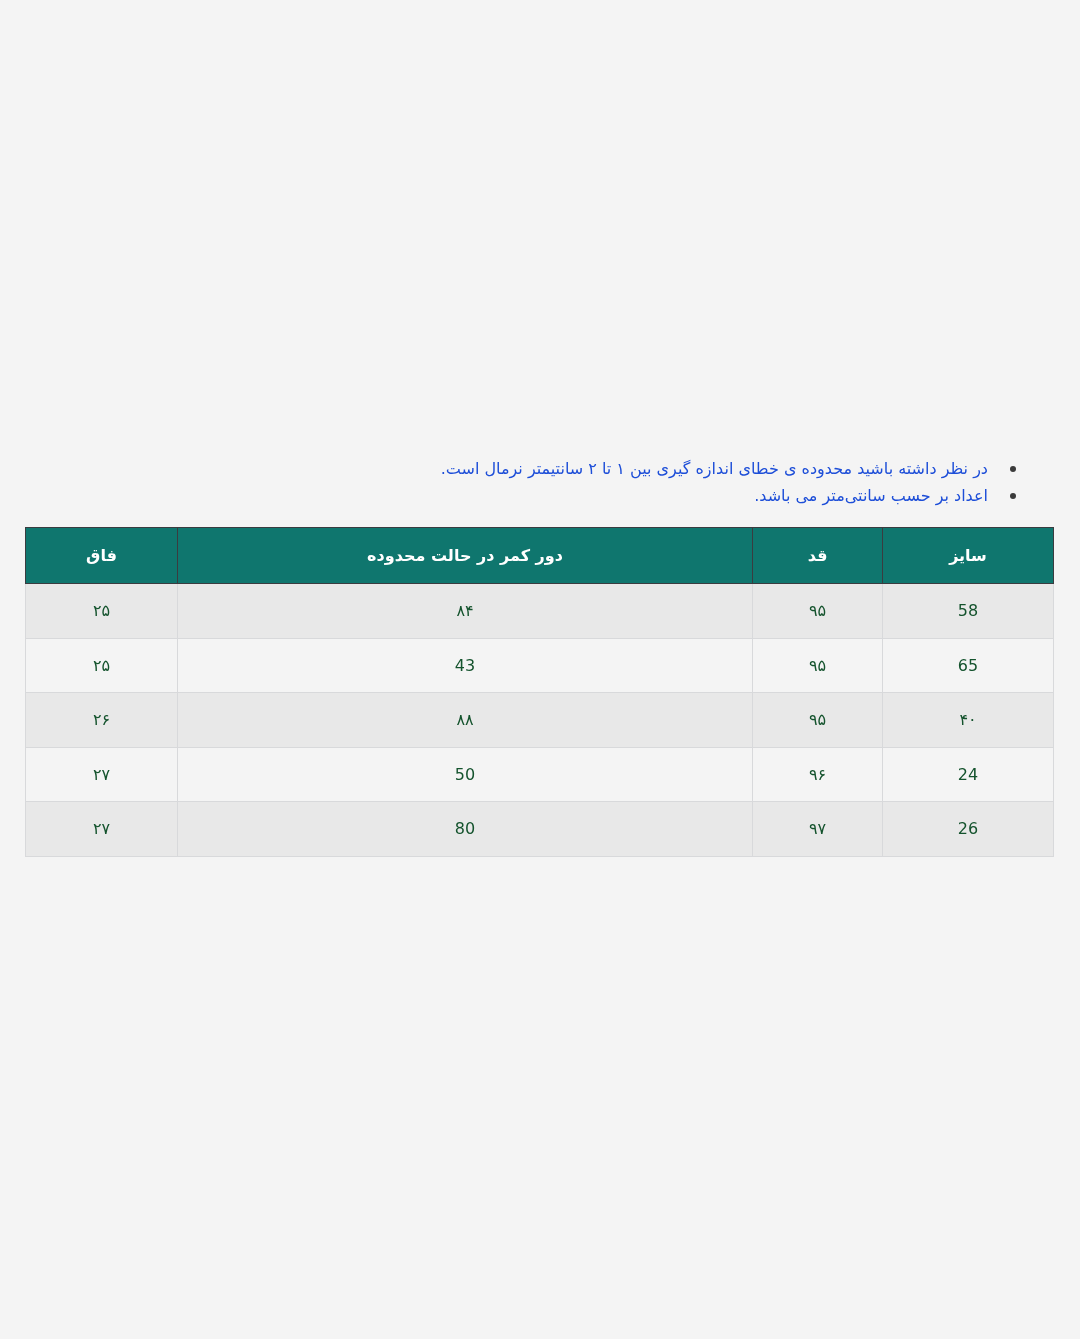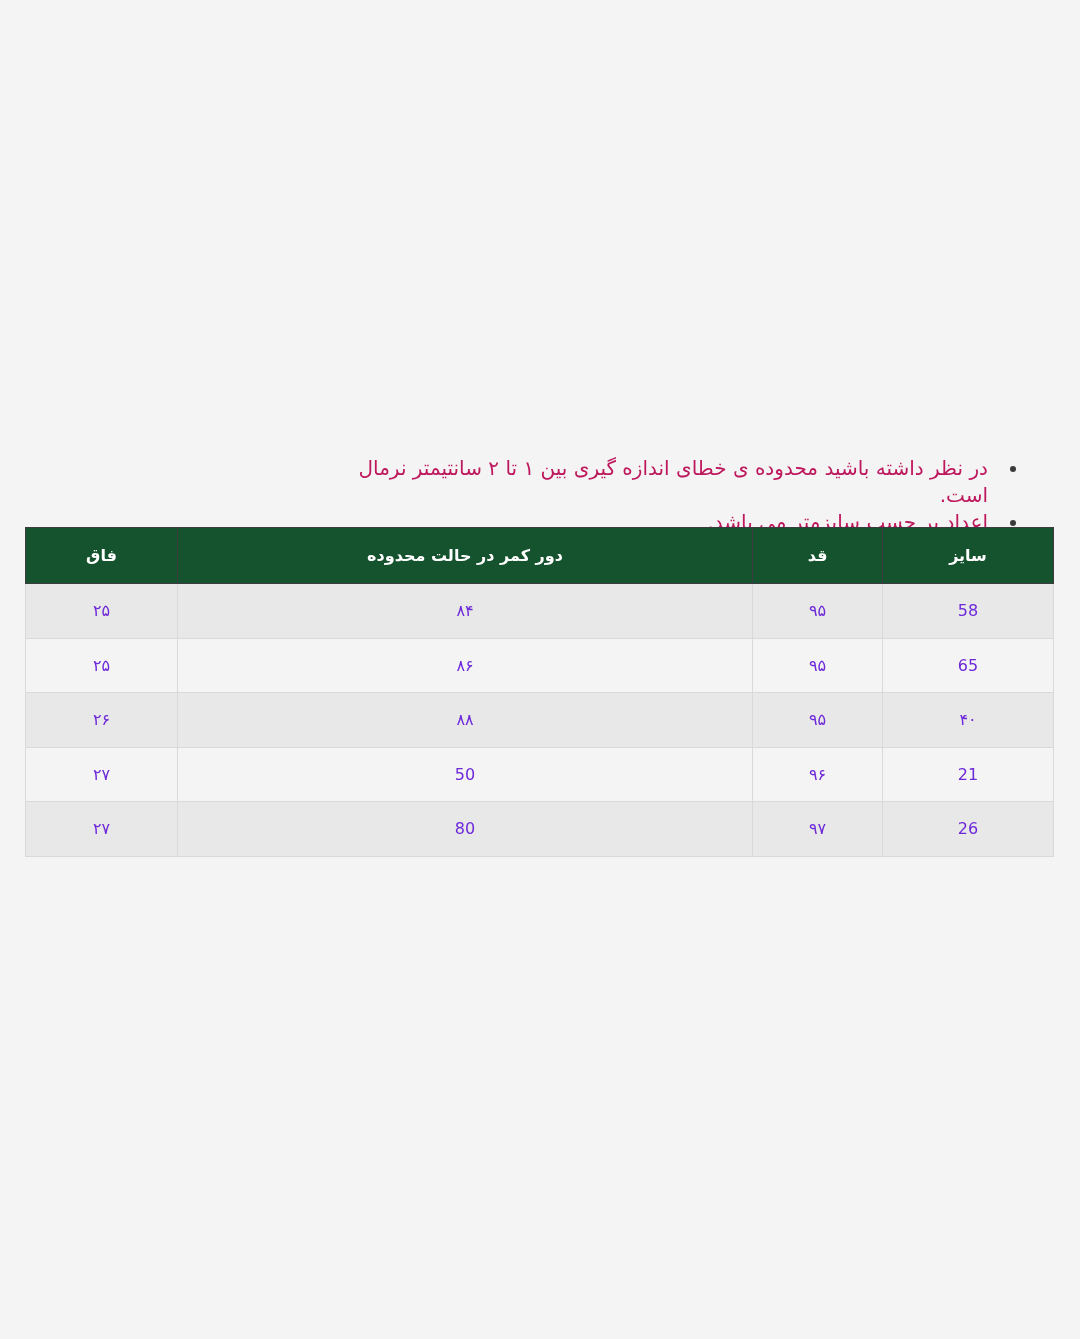--- a/index.html
+++ b/index.html
@@ -16,22 +16,22 @@
     }
     .notes {
       position: absolute;
       top: 455px;
       right: 52px;
       width: 700px;
       direction: rtl;
       margin: 0;
       padding: 0 20px 0 0;
       list-style: none;
-      color: #be185d;
-      font-size: 20px;
+      color: #1d4ed8;
+      font-size: 16px;
       line-height: 27px;
     }
     .notes li {
       position: relative;
       padding-right: 20px;
       text-align: right;
     }
     .notes li .bullet {
       position: absolute;
       right: -8px;
@@ -45,53 +45,53 @@
       position: absolute;
       top: 527px;
       left: 25px;
       width: 1028px;
       border-collapse: collapse;
       direction: rtl;
       table-layout: fixed;
       font-size: 16px;
     }
     .size-table th {
-      background: #14532d;
+      background: #0f766e;
       color: #ffffff;
       font-weight: bold;
       height: 55px;
       border: 1px solid #3a3c40;
       text-align: center;
       padding: 0;
     }
     .size-table td {
       height: 53.5px;
       border: 1px solid #d8d9db;
       text-align: center;
-      color: #6d28d9;
+      color: #14532d;
       padding: 0;
     }
     .size-table tr.odd td { background: #e8e8e8; }
     .size-table tr.even td { background: #f4f4f4; }
     .col-size { width: 171px; }
     .col-height { width: 130px; }
     .col-waist { width: 575px; }
     .col-rise { width: 152px; }
   </style>
 </head>
 <body>
 
 <ul class="notes">
   <li>
     <span class="bullet"></span>
     <span>در نظر داشته باشید محدوده ی خطای اندازه گیری بین ۱ تا ۲ سانتیمتر نرمال است.</span>
   </li>
   <li>
     <span class="bullet"></span>
-    <span>اعداد بر حسب سایز‌متر می باشد.</span>
+    <span>اعداد بر حسب سانتی‌متر می باشد.</span>
   </li>
 </ul>
 
 <table class="size-table">
   <colgroup>
     <col class="col-size">
     <col class="col-height">
     <col class="col-waist">
     <col class="col-rise">
   </colgroup>
@@ -106,31 +106,31 @@
   <tbody>
     <tr class="odd">
       <td>58</td>
       <td>۹۵</td>
       <td>۸۴</td>
       <td>۲۵</td>
     </tr>
     <tr class="even">
       <td>65</td>
       <td>۹۵</td>
-      <td>۸۶</td>
+      <td>43</td>
       <td>۲۵</td>
     </tr>
     <tr class="odd">
       <td>۴۰</td>
       <td>۹۵</td>
       <td>۸۸</td>
       <td>۲۶</td>
     </tr>
     <tr class="even">
-      <td>21</td>
+      <td>24</td>
       <td>۹۶</td>
       <td>50</td>
       <td>۲۷</td>
     </tr>
     <tr class="odd">
       <td>26</td>
       <td>۹۷</td>
       <td>80</td>
       <td>۲۷</td>
     </tr>

